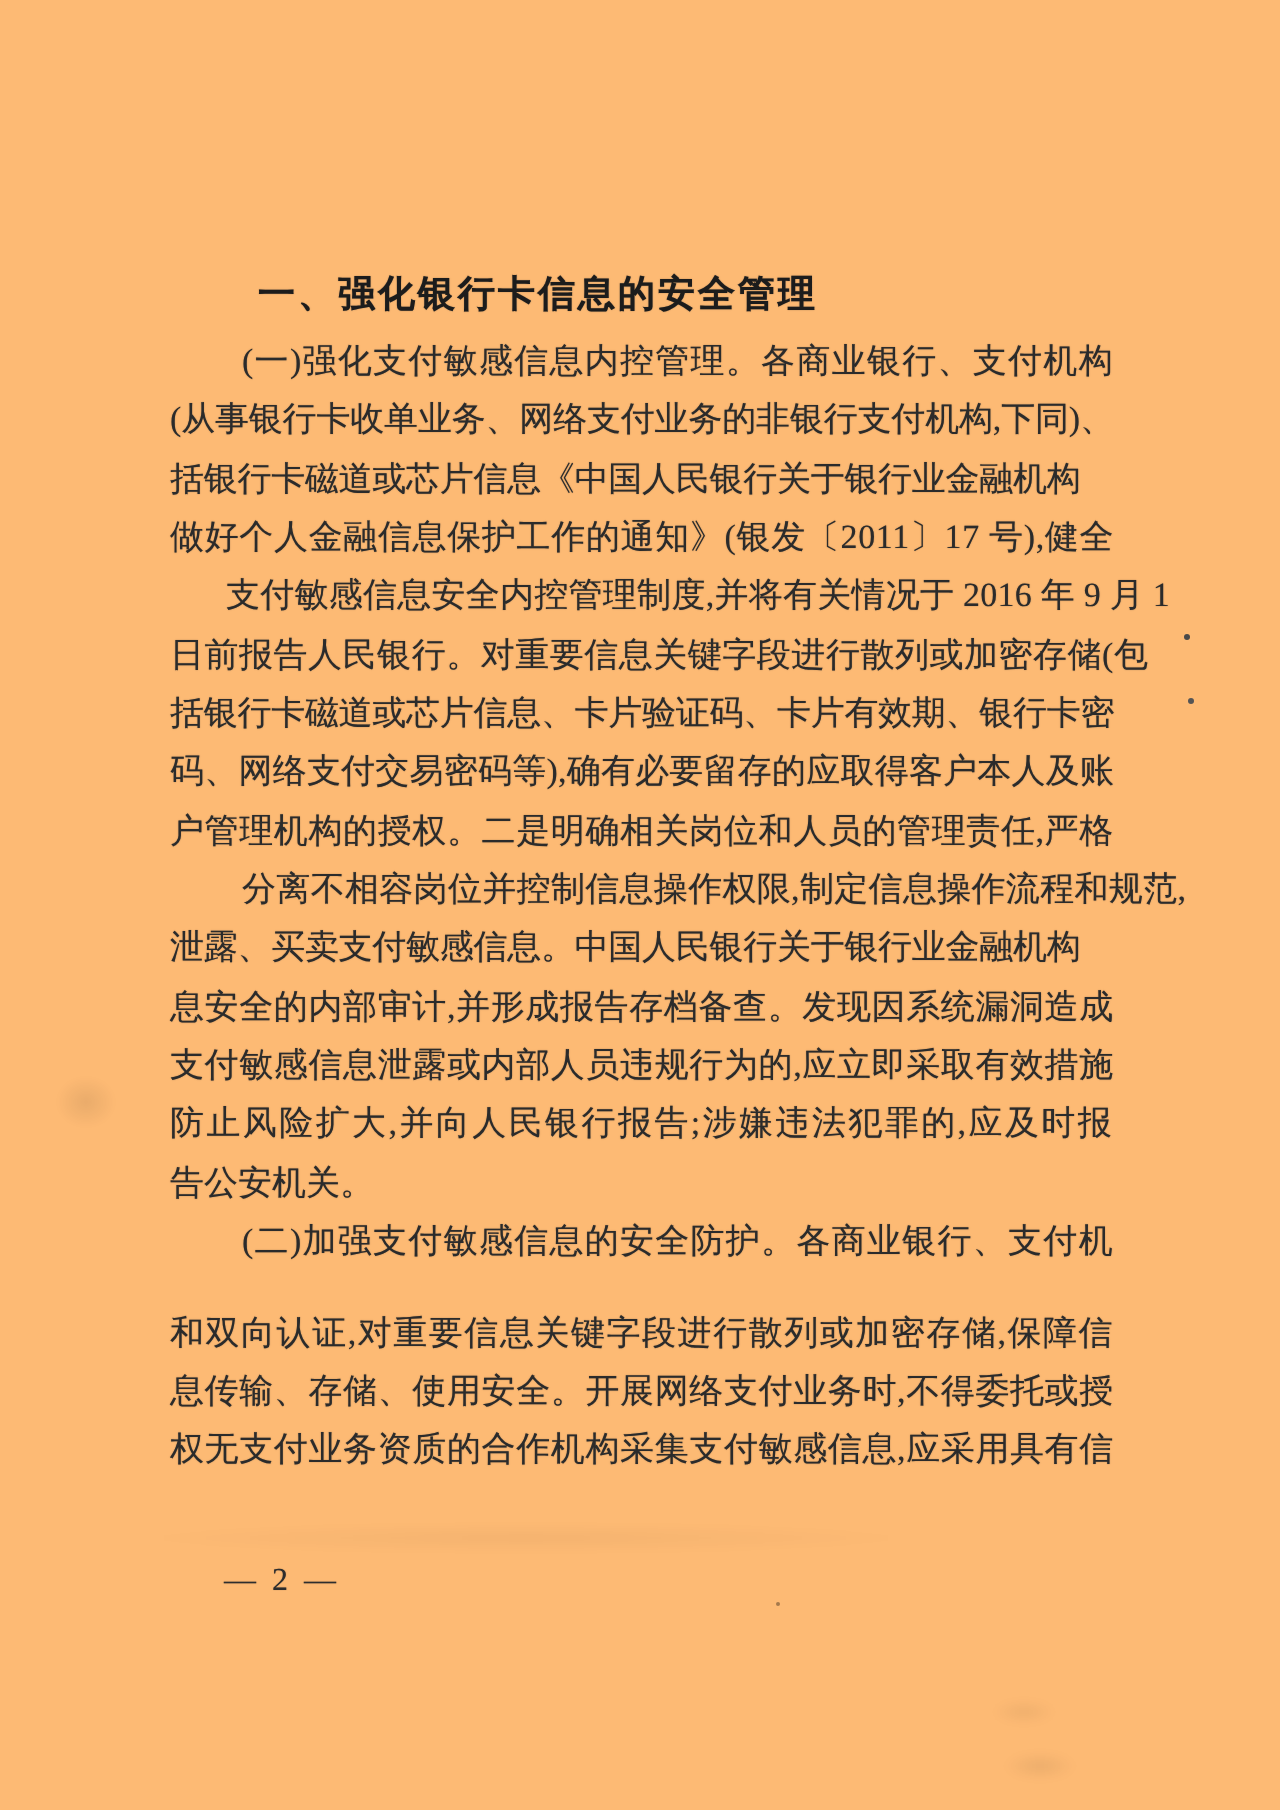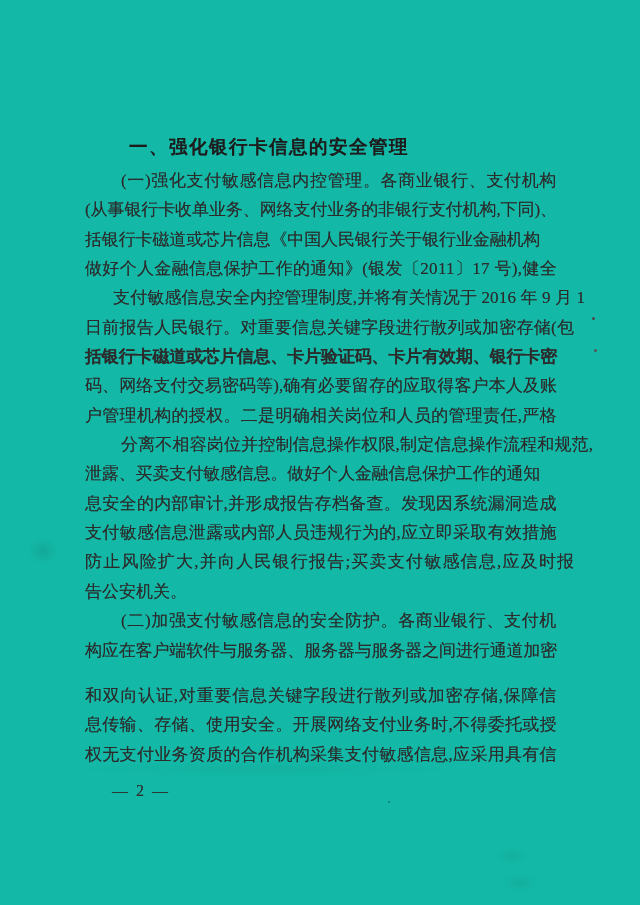--- a/index.html
+++ b/index.html
@@ -3,21 +3,21 @@
 <meta charset="utf-8">
 <style>
   html,body{margin:0;padding:0;}
   body{
     width:640px;height:905px;overflow:hidden;position:relative;
     background:#fdfdfc;
     font-family:"Liberation Serif", serif;
   }
   .paper{
     position:absolute;left:0;top:0;width:640px;height:905px;
-    background:#14b8a6;
+    background:#fdba74;
   }
   .text-col{
     position:absolute;left:85px;top:132px;width:472px;
     color:#2b2b2b;
     font-size:17px;
     text-shadow:0 0 .6px rgba(45,45,45,.55);
   }
   .heading{
     margin:0 0 4px 0;
     font-family:"Liberation Sans", sans-serif;
@@ -62,31 +62,30 @@
 
   <div class="text-col">
     <h1 class="heading">一、强化银行卡信息的安全管理</h1>
 
     <div class="line fit ind" style="letter-spacing: 0.64px; display: block;">(一)强化支付敏感信息内控管理。各商业银行、支付机构</div>
     <div class="line fit" style="letter-spacing: -0.09px; display: block;">(从事银行卡收单业务、网络支付业务的非银行支付机构,下同)、</div>
     <div class="line fit" style="letter-spacing: -0.14px; display: block;">括银行卡磁道或芯片信息《中国人民银行关于银行业金融机构</div>
     <div class="line fit" style="letter-spacing: 0.33px; display: block;">做好个人金融信息保护工作的通知》(银发〔2011〕17 号),健全</div>
     <div class="line fit" style="letter-spacing: 0.13px; display: block; margin-left: 28px;">支付敏感信息安全内控管理制度,并将有关情况于 2016 年 9 月 1</div>
     <div class="line fit" style="letter-spacing: 0.26px; display: block;">日前报告人民银行。对重要信息关键字段进行散列或加密存储(包</div>
-    <div class="line fit" style="letter-spacing: -0.14px; display: block; font-weight: bold;">括银行卡磁道或芯片信息、卡片验证码、卡片有效期、银行卡密</div>
+    <div class="line fit" style="letter-spacing: -0.14px; display: block;">括银行卡磁道或芯片信息、卡片验证码、卡片有效期、银行卡密</div>
     <div class="line fit" style="letter-spacing: 0.11px; display: block;">码、网络支付交易密码等),确有必要留存的应取得客户本人及账</div>
     <div class="line fit" style="letter-spacing: 0.31px; display: block;">户管理机构的授权。二是明确相关岗位和人员的管理责任,严格</div>
     <div class="line fit" style="letter-spacing: 0.16px; display: block; margin-left: 36px;">分离不相容岗位并控制信息操作权限,制定信息操作流程和规范,</div>
-    <div class="line fit" style="letter-spacing: -0.14px; display: block;">泄露、买卖支付敏感信息。做好个人金融信息保护工作的通知</div>
+    <div class="line fit" style="letter-spacing: -0.14px; display: block;">泄露、买卖支付敏感信息。中国人民银行关于银行业金融机构</div>
     <div class="line fit" style="letter-spacing: 0.31px; display: block;">息安全的内部审计,并形成报告存档备查。发现因系统漏洞造成</div>
     <div class="line fit" style="letter-spacing: 0.31px; display: block;">支付敏感信息泄露或内部人员违规行为的,应立即采取有效措施</div>
-    <div class="line fit" style="letter-spacing: 1.21px; display: block;">防止风险扩大,并向人民银行报告;买卖支付敏感信息,应及时报</div>
+    <div class="line fit" style="letter-spacing: 1.21px; display: block;">防止风险扩大,并向人民银行报告;涉嫌违法犯罪的,应及时报</div>
     <div class="line">告公安机关。</div>
     <div class="line fit ind" style="letter-spacing: 0.64px; display: block;">(二)加强支付敏感信息的安全防护。各商业银行、支付机</div>
-    <div class="line fit" style="letter-spacing: -0.14px; display: block;">构应在客户端软件与服务器、服务器与服务器之间进行通道加密</div>
     <div class="line fit" style="letter-spacing: 0.77px; display: block; margin-top: 16px;">和双向认证,对重要信息关键字段进行散列或加密存储,保障信</div>
     <div class="line fit" style="letter-spacing: 0.31px; display: block;">息传输、存储、使用安全。开展网络支付业务时,不得委托或授</div>
     <div class="line fit" style="letter-spacing: 0.31px; display: block;">权无支付业务资质的合作机构采集支付敏感信息,应采用具有信</div>
   </div>
 
   <div class="pageno">— 2 —</div>
 
   <span class="speck sp1"></span>
   <span class="speck sp2"></span>
   <span class="speck sp3"></span>

